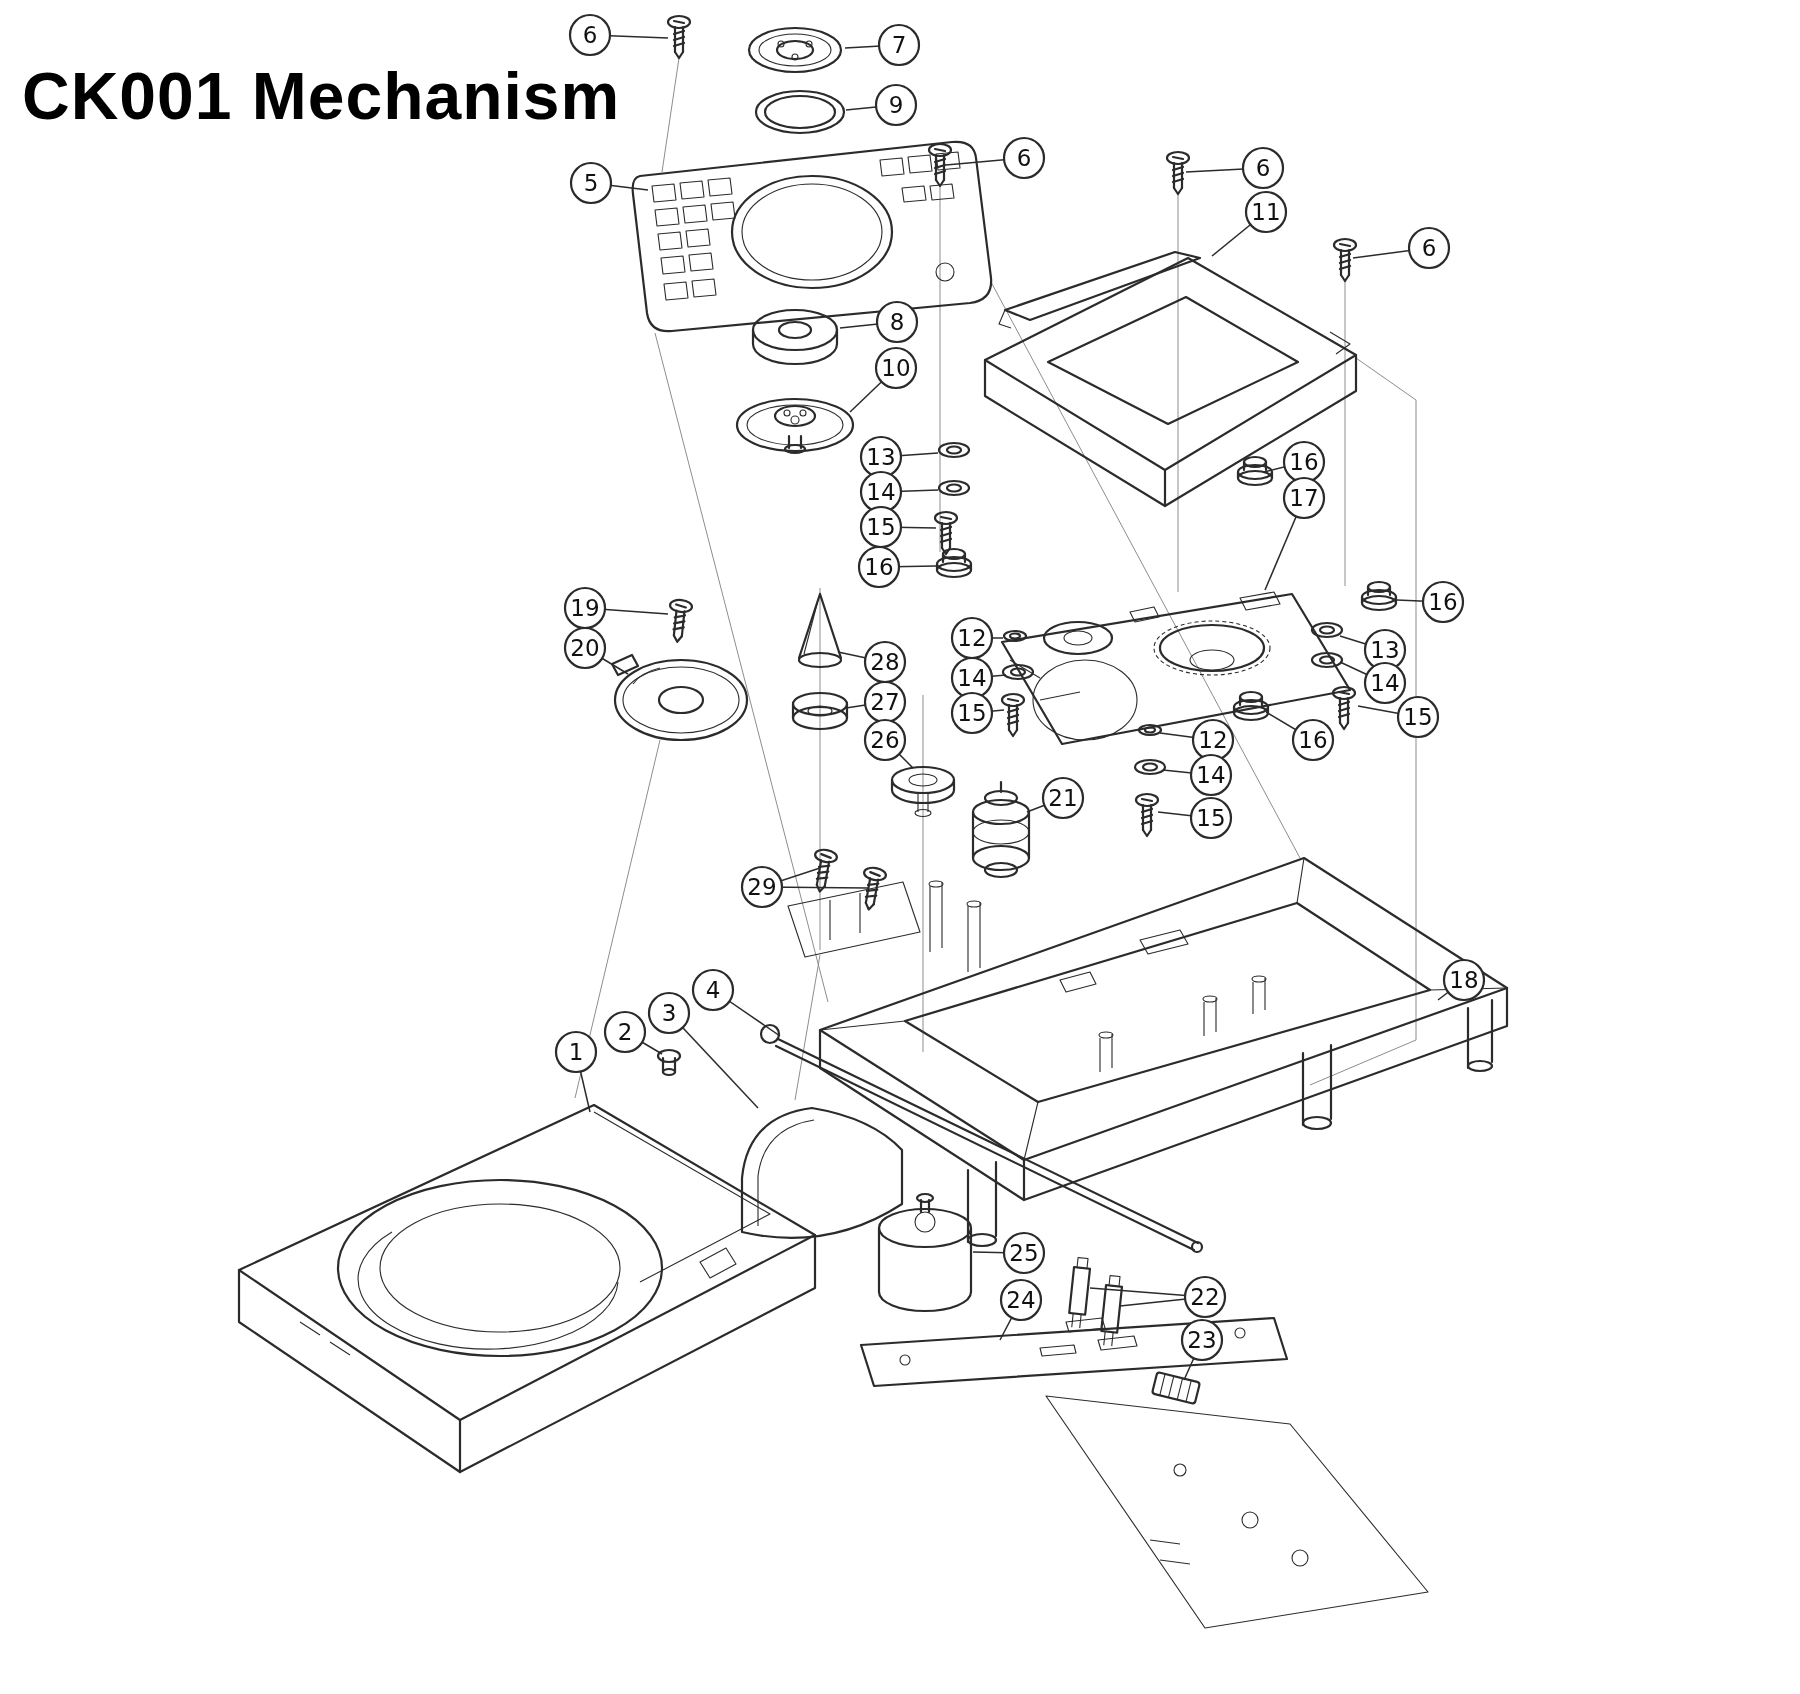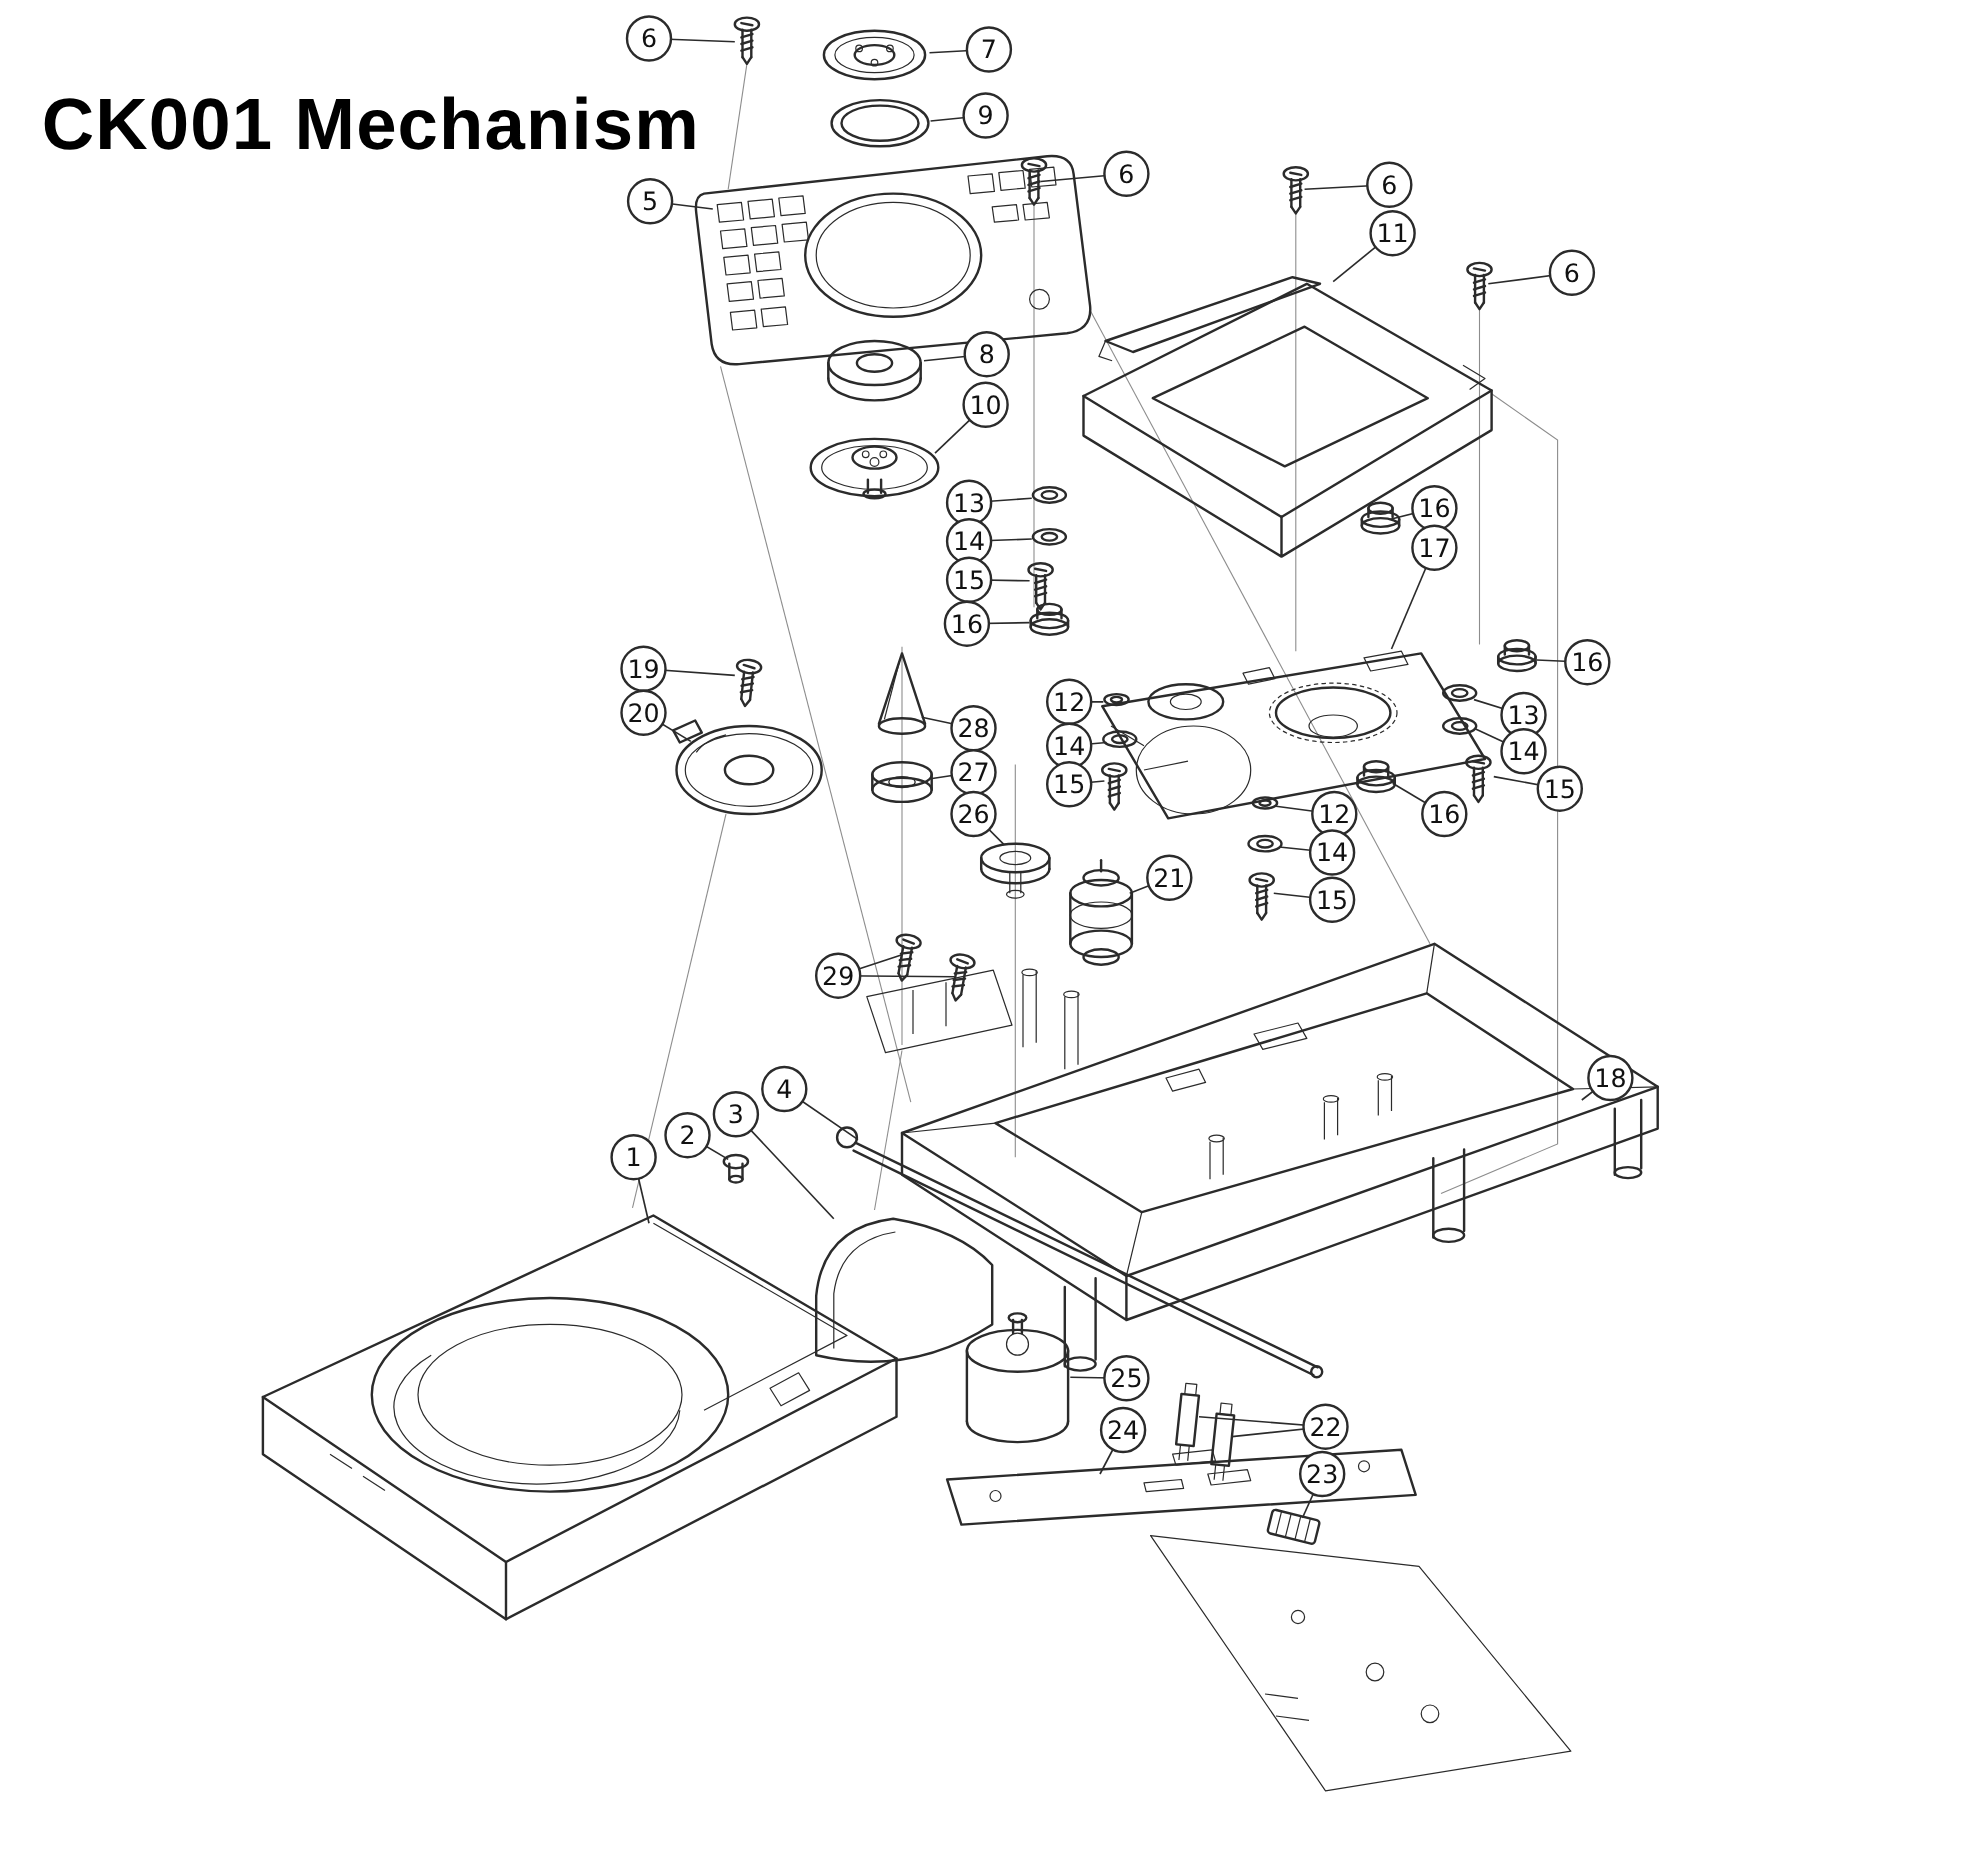--- a/index.html
+++ b/index.html
@@ -1,18 +1,18 @@
 <!DOCTYPE html>
 <html><head>
 <meta charset="utf-8">
 <style>
   html,body{margin:0;padding:0;background:#ffffff;}
   .page{position:relative;width:1800px;height:1694px;background:#ffffff;overflow:hidden;
         font-family:"Liberation Sans",sans-serif;}
-  .title{position:absolute;left:22px;top:58px;margin:16px;font-size:66px;font-weight:bold;
+  .title{position:absolute;left:22px;top:58px;margin:0;font-size:66px;font-weight:bold;
          color:#000;letter-spacing:1px;font-family:"Liberation Sans",sans-serif;}
   svg.canvas{position:absolute;left:0;top:0;width:1800px;height:1694px;}
   .part{fill:none;stroke:#2b2b2b;stroke-width:2.2;stroke-linejoin:round;stroke-linecap:round;}
   .fine{fill:none;stroke:#2b2b2b;stroke-width:1.1;stroke-linejoin:round;}
   .thin{fill:none;stroke:#8d8d8d;stroke-width:1;}
   .callout-circle{fill:#ffffff;stroke:#2b2b2b;stroke-width:2.2;}
   .leader{stroke:#2b2b2b;stroke-width:1.5;}
   .callout-text{font-family:"DejaVu Sans",sans-serif;font-size:23px;fill:#111;text-anchor:middle;}
 </style>
 </head>

